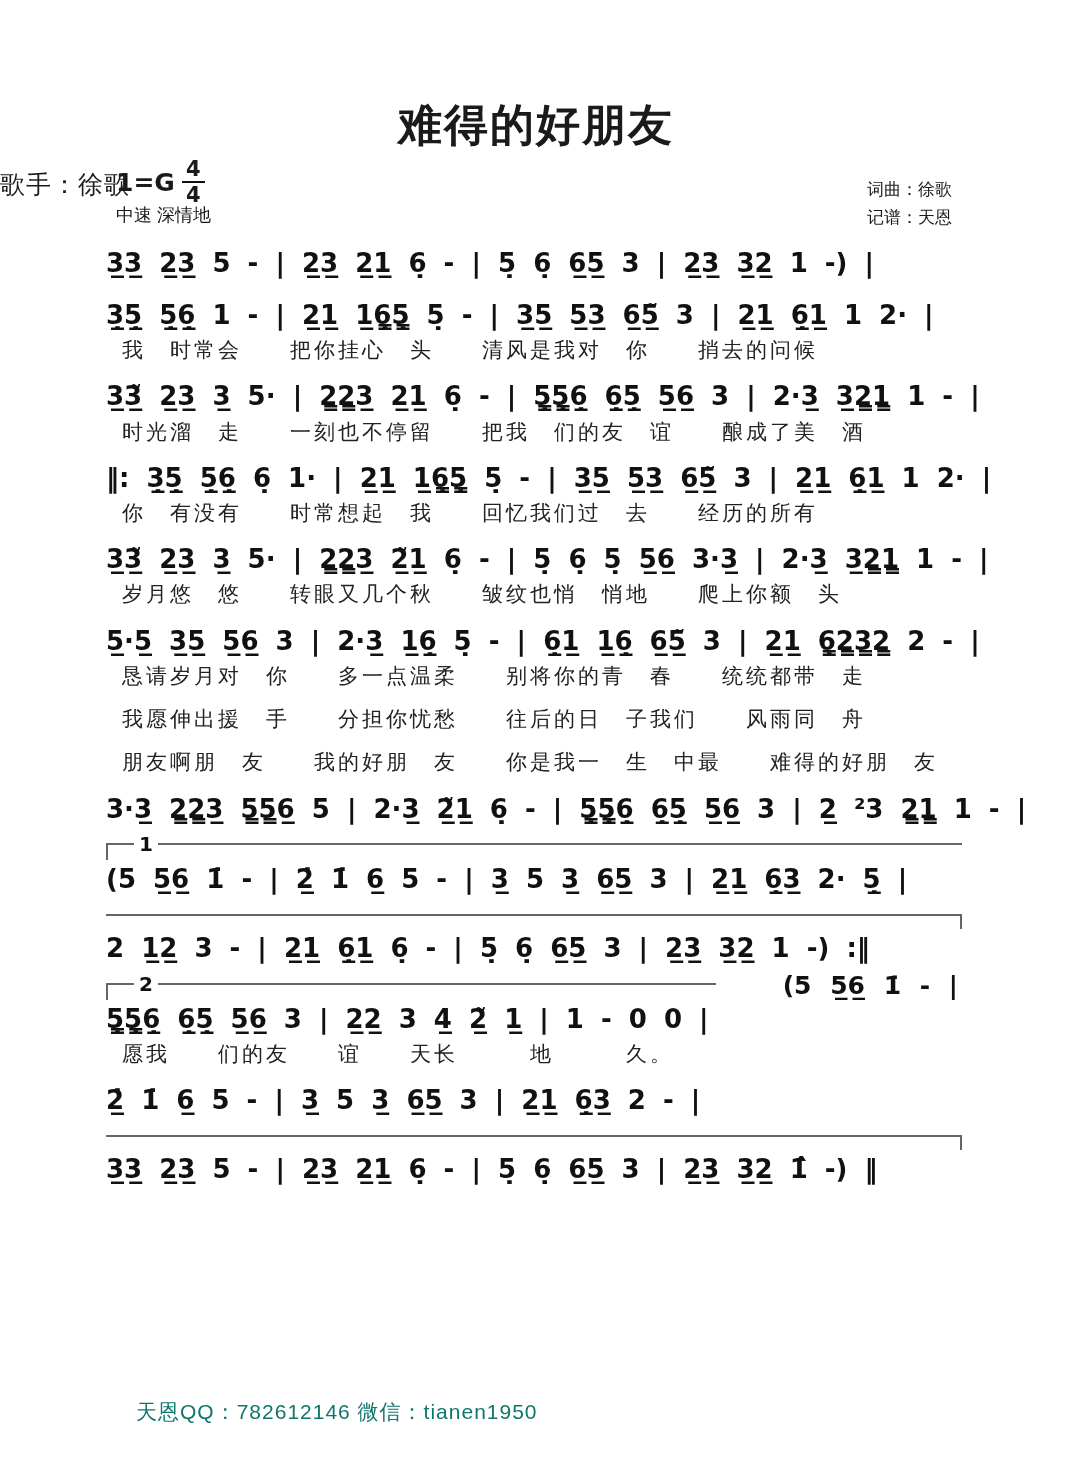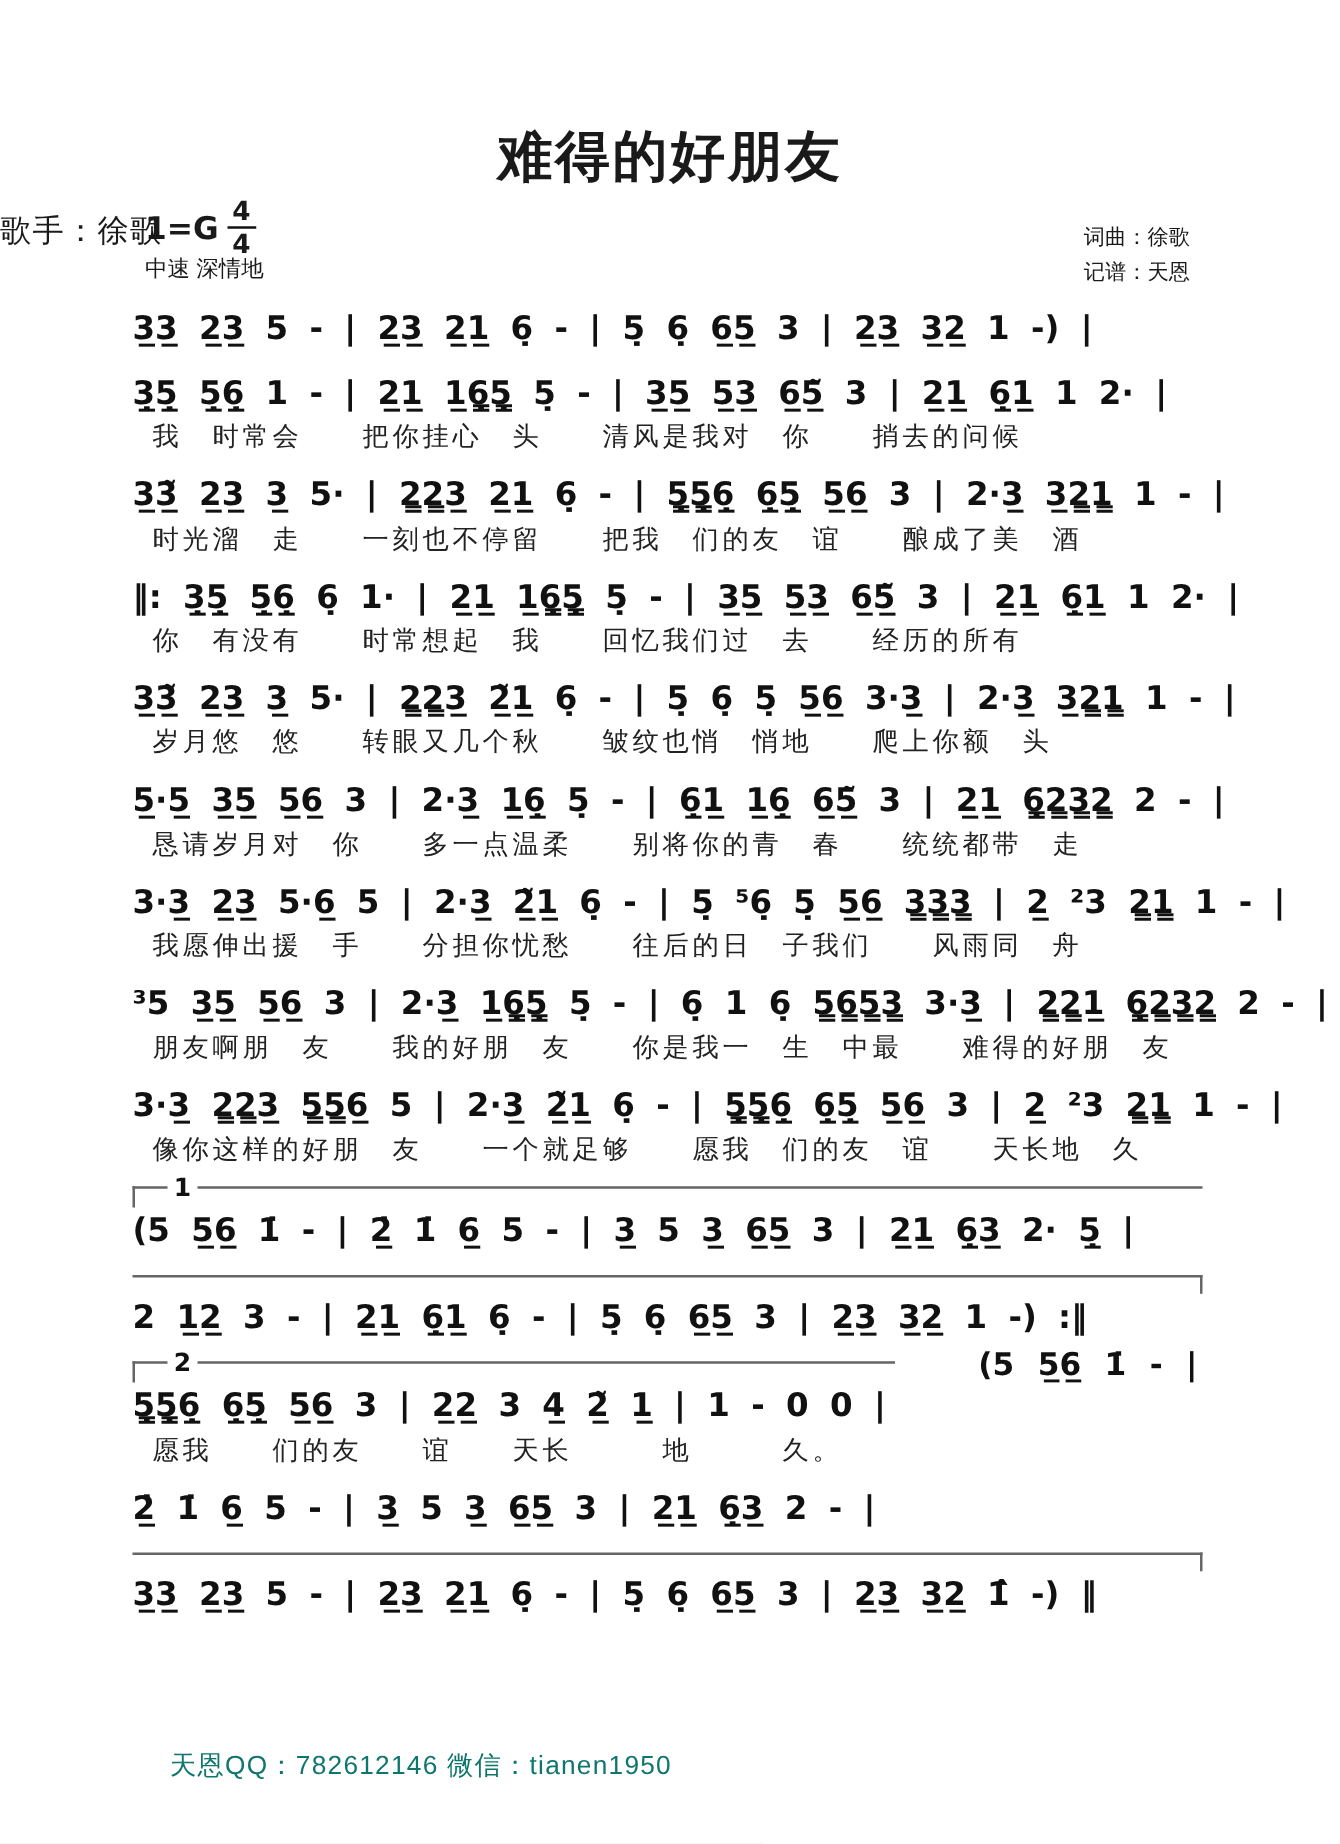--- a/index.html
+++ b/index.html
@@ -127,32 +127,29 @@
       <div class="notes">3̲3̲̃ 2̲3̲ 3̲ 5· | 2̳2̳3̲ 2̲̃1̲ 6̣ - | 5̣ 6̣ 5̣ 5̲6̲ 3·3̲ | 2·3̲ 3̲2̳1̳ 1 - |</div>
       <div class="lyrics">岁月悠　悠　　转眼又几个秋　　皱纹也悄　悄地　　爬上你额　头</div>
     </div>
 
     <div class="sys lyr">
       <div class="notes">5̲·5̲ 3̲5̲ 5̲6̲ 3 | 2·3̲ 1̲6̲̣ 5̣ - | 6̲̣1̲ 1̲6̲̣ 6̲5̲̃ 3 | 2̲1̲ 6̳̣2̳3̳2̳ 2 - |</div>
       <div class="lyrics">恳请岁月对　你　　多一点温柔　　别将你的青　春　　统统都带　走</div>
     </div>
 
     <div class="sys lyr">
-      <div class="notes">3·3̲ 2̲3̲ 5·6̲ 5 | 2·3̲ 2̲̃1̲ 6̣ - | 5̣ ⁵6̣ 5̣ 5̲6̲ 3̳3̳3̳ | 2̲ ²3 2̳1̳ 1 - |</div>
       <div class="lyrics">我愿伸出援　手　　分担你忧愁　　往后的日　子我们　　风雨同　舟</div>
     </div>
 
     <div class="sys lyr">
-      <div class="notes">³5 3̲5̲ 5̲6̲ 3 | 2·3̲ 1̲6̳̣5̳̣ 5̣ - | 6̣ 1 6̣ 5̳6̳5̳3̳ 3·3̲ | 2̳2̳1̲ 6̳̣2̳3̳2̳ 2 - |</div>
       <div class="lyrics">朋友啊朋　友　　我的好朋　友　　你是我一　生　中最　　难得的好朋　友</div>
     </div>
 
     <div class="sys lyr">
       <div class="notes">3·3̲ 2̳2̳3̲ 5̳5̳6̲ 5 | 2·3̲ 2̲̃1̲ 6̣ - | 5̳̣5̳̣6̲̣ 6̲̣5̲̣ 5̲6̲ 3 | 2̲ ²3 2̳1̳ 1 - |</div>
-      <div class="lyrics">像你这样的好朋　友　　一个就足够　　愿我　们的友　谊　　天长地　久</div>
     </div>
 
     <div class="volta v1">
       <span class="vlabel">1</span>
     </div>
 
     <div class="sys">
       <div class="notes">(5 5̲6̲ 1̇ - | 2̲̇ 1̇ 6̲ 5 - | 3̲ 5 3̲ 6̲5̲ 3 | 2̲1̲ 6̲̣3̲ 2· 5̲̣ |</div>
     </div>
 

